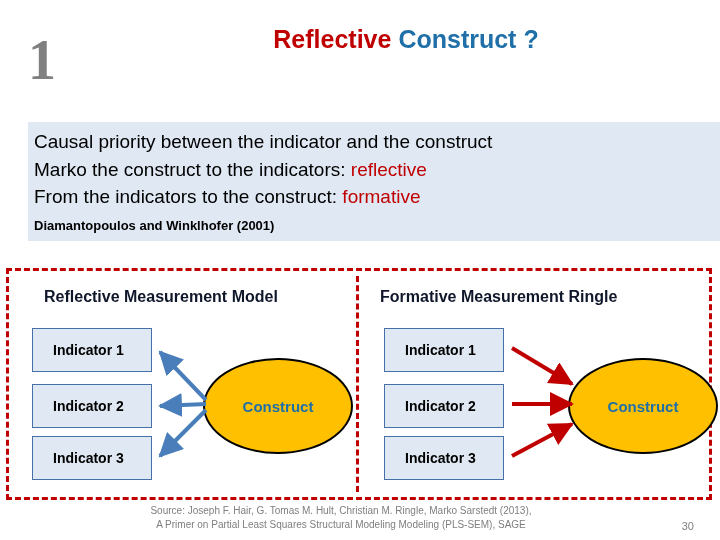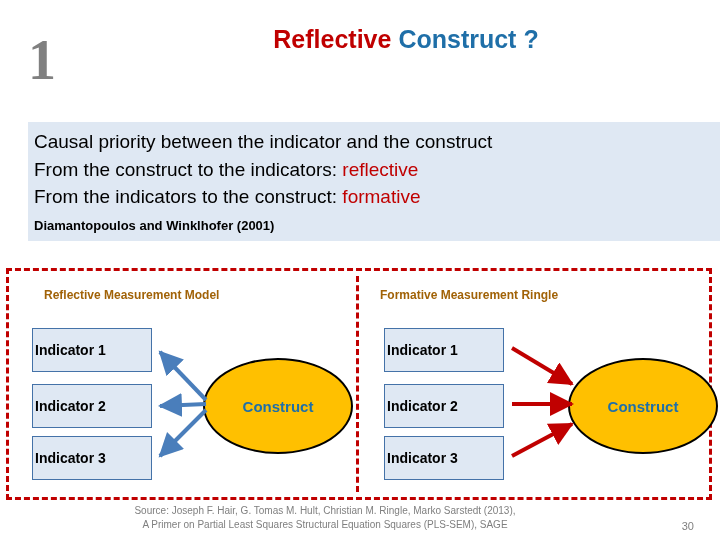--- a/index.html
+++ b/index.html
@@ -77,23 +77,23 @@
     top: 268px;
     width: 706px;
     height: 232px;
     border: 3px dashed #c00000;
     box-sizing: border-box;
   }
 
   
   .model-head {
     position: absolute;
-    font-size: 12px;
-    font-weight: bold;
-    color: #a16207;
+    font-size: 16px;
+    font-weight: bold;
+    color: #0f172a;
     white-space: nowrap;
   }
   .head-reflective { left: 44px;  top: 288px; }
   .head-formative  { left: 380px; top: 288px; }
 
   
   .divider {
     position: absolute;
     left: 356px;
     top: 276px;
@@ -108,21 +108,21 @@
     width: 120px;
     height: 44px;
     background: #dfe8f3;
     border: 1px solid #4472a8;
     box-sizing: border-box;
     font-size: 14px;
     font-weight: bold;
     color: #000000;
     display: flex;
     align-items: center;
-    padding-left: 2px;
+    padding-left: 20px;
   }
 
   
   .construct {
     position: absolute;
     width: 146px;
     height: 92px;
     background: #ffc000;
     border: 2px solid #000000;
     border-radius: 50%;
@@ -148,20 +148,21 @@
   
   .source {
     position: absolute;
     left: 0;
     top: 504px;
     width: 650px;
     text-align: center;
     font-size: 10px;
     color: #7f7f7f;
     line-height: 1.35;
+    padding-left: 16px;
   }
   .page-number {
     position: absolute;
     right: 26px;
     top: 520px;
     font-size: 11px;
     color: #7f7f7f;
   }
 </style>
 </head>
@@ -172,21 +173,21 @@
 <div class="title-block">
   <div class="title-line">
     <span class="t-reflective">Reflective</span>
     <span class="t-construct">Construct ?</span>
   </div>
 </div>
 
 <div class="def-box">
   <div class="def-line">Causal priority between the indicator and the construct</div>
   <div class="def-line">
-    <span>From the construct to the indicators: </span><span class="hl">reflective</span>
+    <span>Marko the construct to the indicators: </span><span class="hl">reflective</span>
   </div>
   <div class="def-line">
     <span>From the indicators to the construct: </span><span class="hl">formative</span>
   </div>
   <div class="def-src">Diamantopoulos and Winklhofer (2001)</div>
 </div>
 
 <div class="dashed-box"></div>
 <div class="divider"></div>
 
@@ -219,15 +220,15 @@
   <line x1="206" y1="404" x2="160" y2="406" stroke="#4a7ebb" stroke-width="4" marker-end="url(#arrowBlue)"></line>
   <line x1="206" y1="410" x2="160" y2="456" stroke="#4a7ebb" stroke-width="4" marker-end="url(#arrowBlue)"></line>
 
   <line x1="512" y1="348" x2="572" y2="384" stroke="#c00000" stroke-width="4" marker-end="url(#arrowRed)"></line>
   <line x1="512" y1="404" x2="572" y2="404" stroke="#c00000" stroke-width="4" marker-end="url(#arrowRed)"></line>
   <line x1="512" y1="456" x2="572" y2="424" stroke="#c00000" stroke-width="4" marker-end="url(#arrowRed)"></line>
 </svg>
 
 <div class="source">
   <div>Source: Joseph F. Hair, G. Tomas M. Hult, Christian M. Ringle, Marko Sarstedt (2013),</div>
-  <div>A Primer on Partial Least Squares Structural Equation Squares (PLS-SEM), SAGE</div>
+  <div>A Primer on Partial Least Squares Structural Modeling Modeling (PLS-SEM), SAGE</div>
 </div>
 <div class="page-number">30</div>
 
 </body></html>

